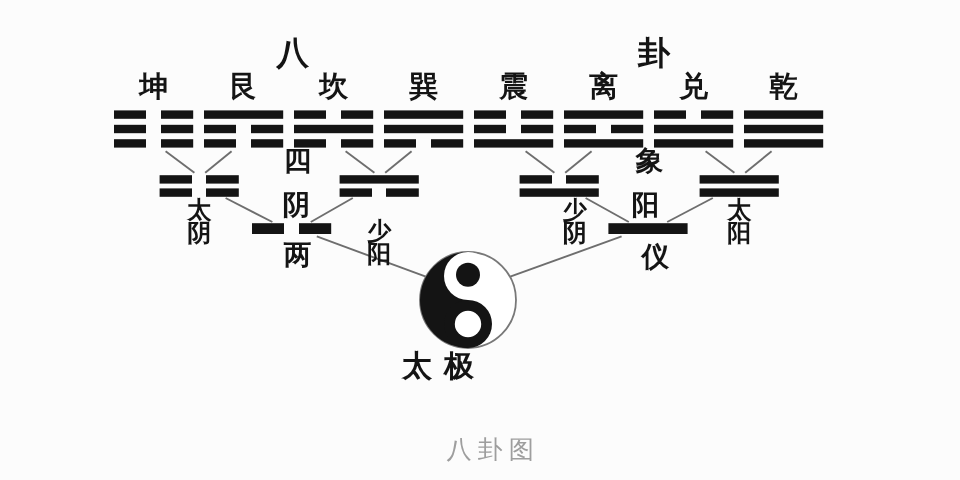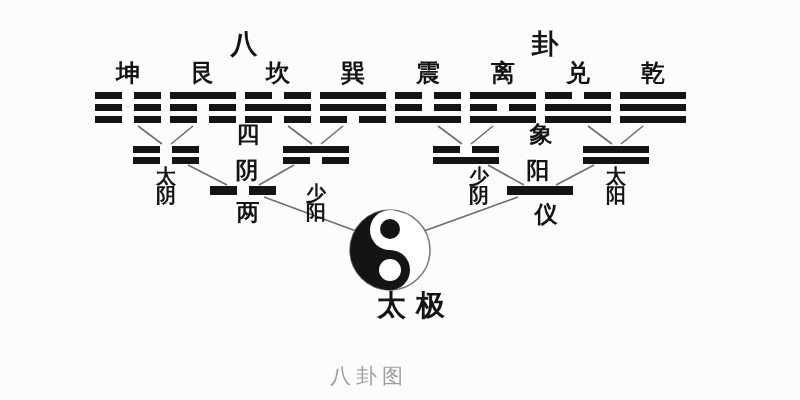--- a/index.html
+++ b/index.html
@@ -18,24 +18,24 @@
   .bar.solid{background:var(--ink,#141414);}
   .bar.broken{background:linear-gradient(to right,
       var(--ink,#141414) 0 41%,transparent 41% 59%,var(--ink,#141414) 59% 100%);}
   .line1{height:9px;width:66px;}
   .line1.solid{background:var(--ink,#141414);}
   .line1.broken{background:linear-gradient(to right,
       var(--ink,#141414) 0 41%,transparent 41% 59%,var(--ink,#141414) 59% 100%);}
   .mid-label{font-size:23px;font-weight:700;width:36px;text-align:center;line-height:27px;}
   .v-label{font-size:20px;font-weight:700;width:22px;line-height:19px;text-align:center;
            word-break:break-all;}
-  .taiji-label{font-size:29px;font-weight:700;letter-spacing:10px;width:120px;
-               text-align:right;line-height:30px;}
+  .taiji-label{font-size:25px;font-weight:700;letter-spacing:10px;width:120px;
+               text-align:left;line-height:30px;}
   .caption{font-size:21px;font-weight:400;color:var(--caption,#9e9e9e);
-           letter-spacing:5px;width:120px;text-align:left;line-height:24px;}
+           letter-spacing:5px;width:120px;text-align:right;line-height:24px;}
   svg{position:absolute;left:0;top:0;pointer-events:none;}
 </style>
 </head>
 <body>
 
 <div class="canvas">
 
   <svg id="overlay" width="800" height="400" viewBox="0 0 800 400">
     <g id="connector-lines">
         <line x1="138" y1="126" x2="162" y2="144" stroke="#6e6e6e" stroke-width="1.6"></line>

